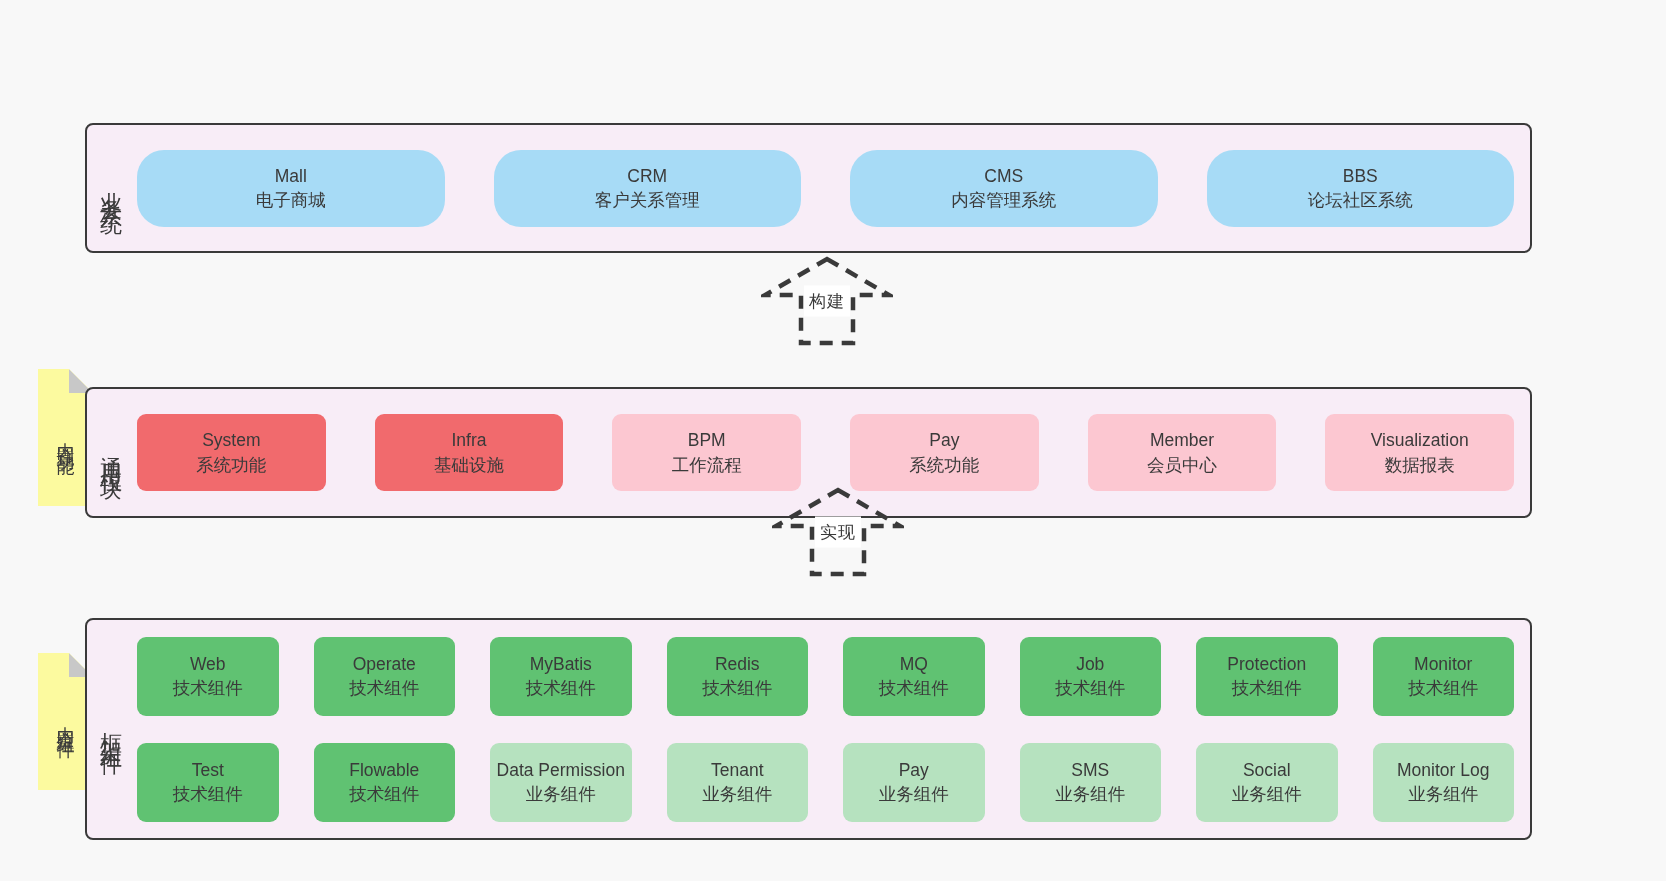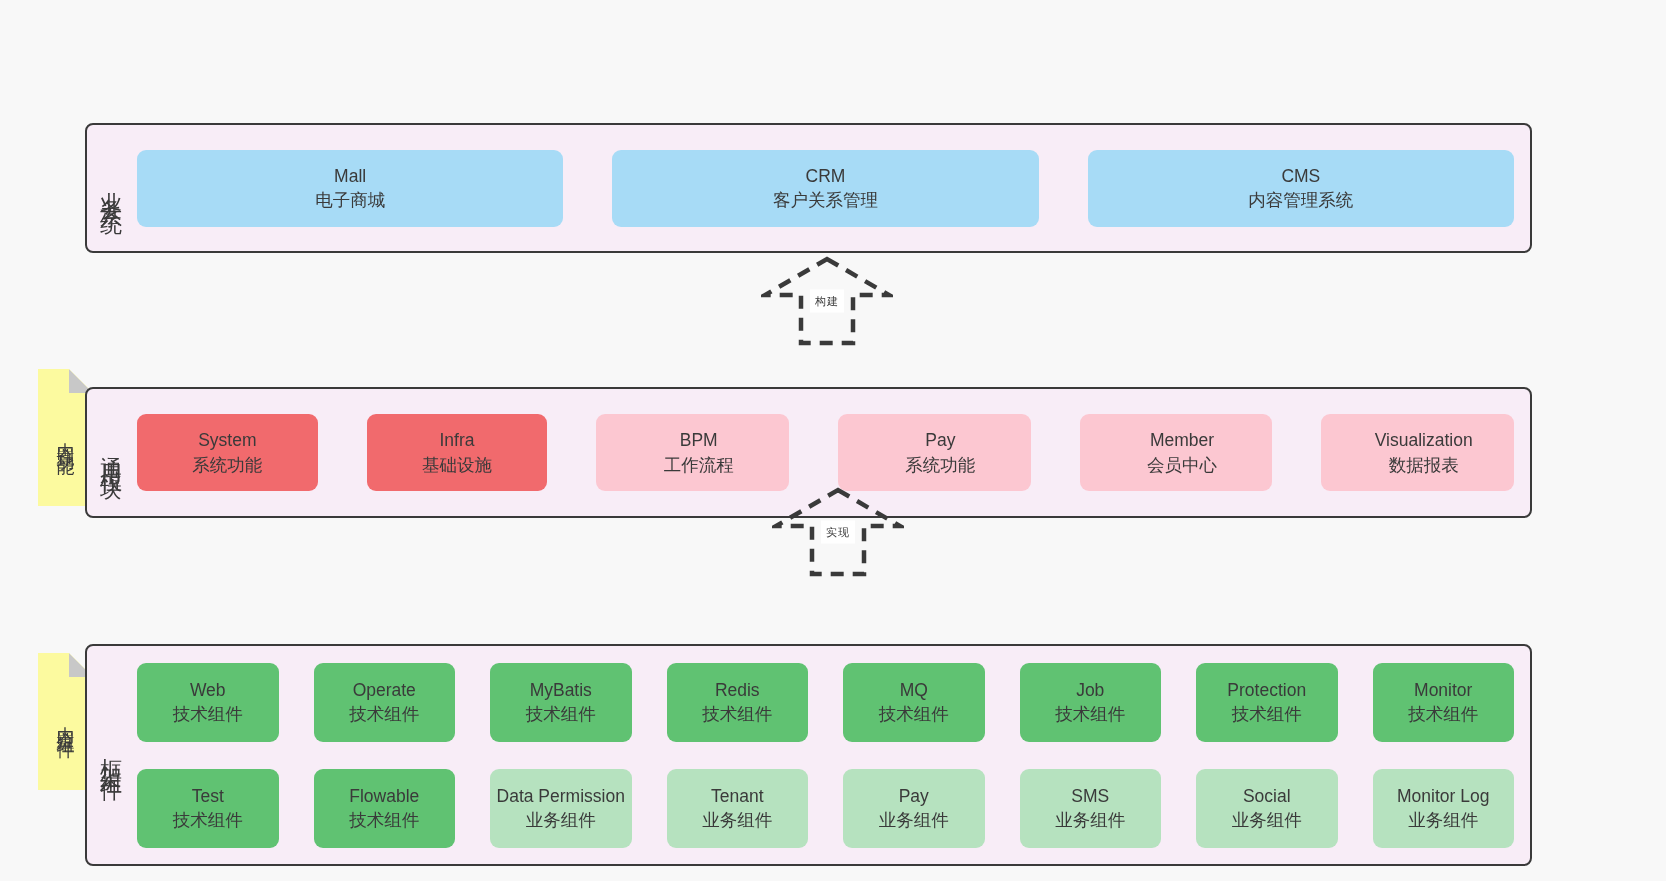--- a/index.html
+++ b/index.html
@@ -32,21 +32,21 @@
     width: 1447px;
     background: var(--panel-bg);
     border: 2px solid var(--panel-border);
     border-radius: 8px;
     display: flex;
     align-items: center;
     z-index: 1;
   }
   #panel-business   { top: 123px; height: 130px; }
   #panel-modules    { top: 387px; height: 131px; }
-  #panel-components { top: 644px; height: 222px; }
+  #panel-components { top: 618px; height: 222px; }
   .panel-label {
     flex: none;
     writing-mode: vertical-rl;
     text-orientation: upright;
     font-size: 22px;
     letter-spacing: 7px;
     color: var(--text);
     margin-left: 13px;
     line-height: 1;
   }
@@ -71,23 +71,23 @@
     display: flex;
     flex-direction: column;
     justify-content: center;
     align-items: center;
     text-align: center;
     font-size: 17.5px;
     line-height: 1.38;
     color: var(--text);
   }
   .boxes-grid .box { height: 79px; }
-  .box.blue        { background: var(--blue-box); }
+  .box.blue        { background: var(--blue-box); border-radius: 27px; }
   .box.red         { background: var(--red-box); }
-  .box.pink        { background: var(--pink-box); padding-left: 12px; }
+  .box.pink        { background: var(--pink-box); }
   .box.green-dark  { background: var(--green-dark-box); }
   .box.green-light { background: var(--green-light-box); }
   .note {
     position: absolute;
     width: 55px;
     background: var(--note-bg);
     z-index: 0;
     clip-path: polygon(0 0, calc(100% - 24px) 0, 100% 24px, 100% 100%, 0 100%);
   }
   #note-modules    { left: 38px; top: 369px; height: 137px; }
@@ -125,21 +125,21 @@
     stroke: var(--arrow);
     stroke-width: 4.5;
     stroke-dasharray: 13 9;
   }
   .arrow-label {
     position: absolute;
     left: 50%; top: 46px;
     transform: translate(-50%, -50%);
     background: var(--label-bg);
     padding: 4px 5px;
-    font-size: 11px;
+    font-size: 17px;
     letter-spacing: 1px;
     color: var(--text);
     white-space: nowrap;
     z-index: 3;
   }
 </style>
 </head>
 <body>
 
 <div class="panel" id="panel-business">
@@ -149,20 +149,24 @@
       <span>Mall</span>
       <span>电子商城</span>
     </div>
     <div class="box blue">
       <span>CRM</span>
       <span>客户关系管理</span>
     </div>
     <div class="box blue">
       <span>CMS</span>
       <span>内容管理系统</span>
+    </div>
+    <div class="box blue">
+      <span>BBS</span>
+      <span>论坛社区系统</span>
     </div>
   </div>
 </div>
 
 <div class="arrow" id="arrow-build">
   <svg viewBox="0 0 132 92">
     <path class="arrow-shape" d="M66 4 L128 40 L92 40 L92 88 L40 88 L40 40 L4 40 Z"></path>
   </svg>
   <span class="arrow-label">构建</span>
 </div>

